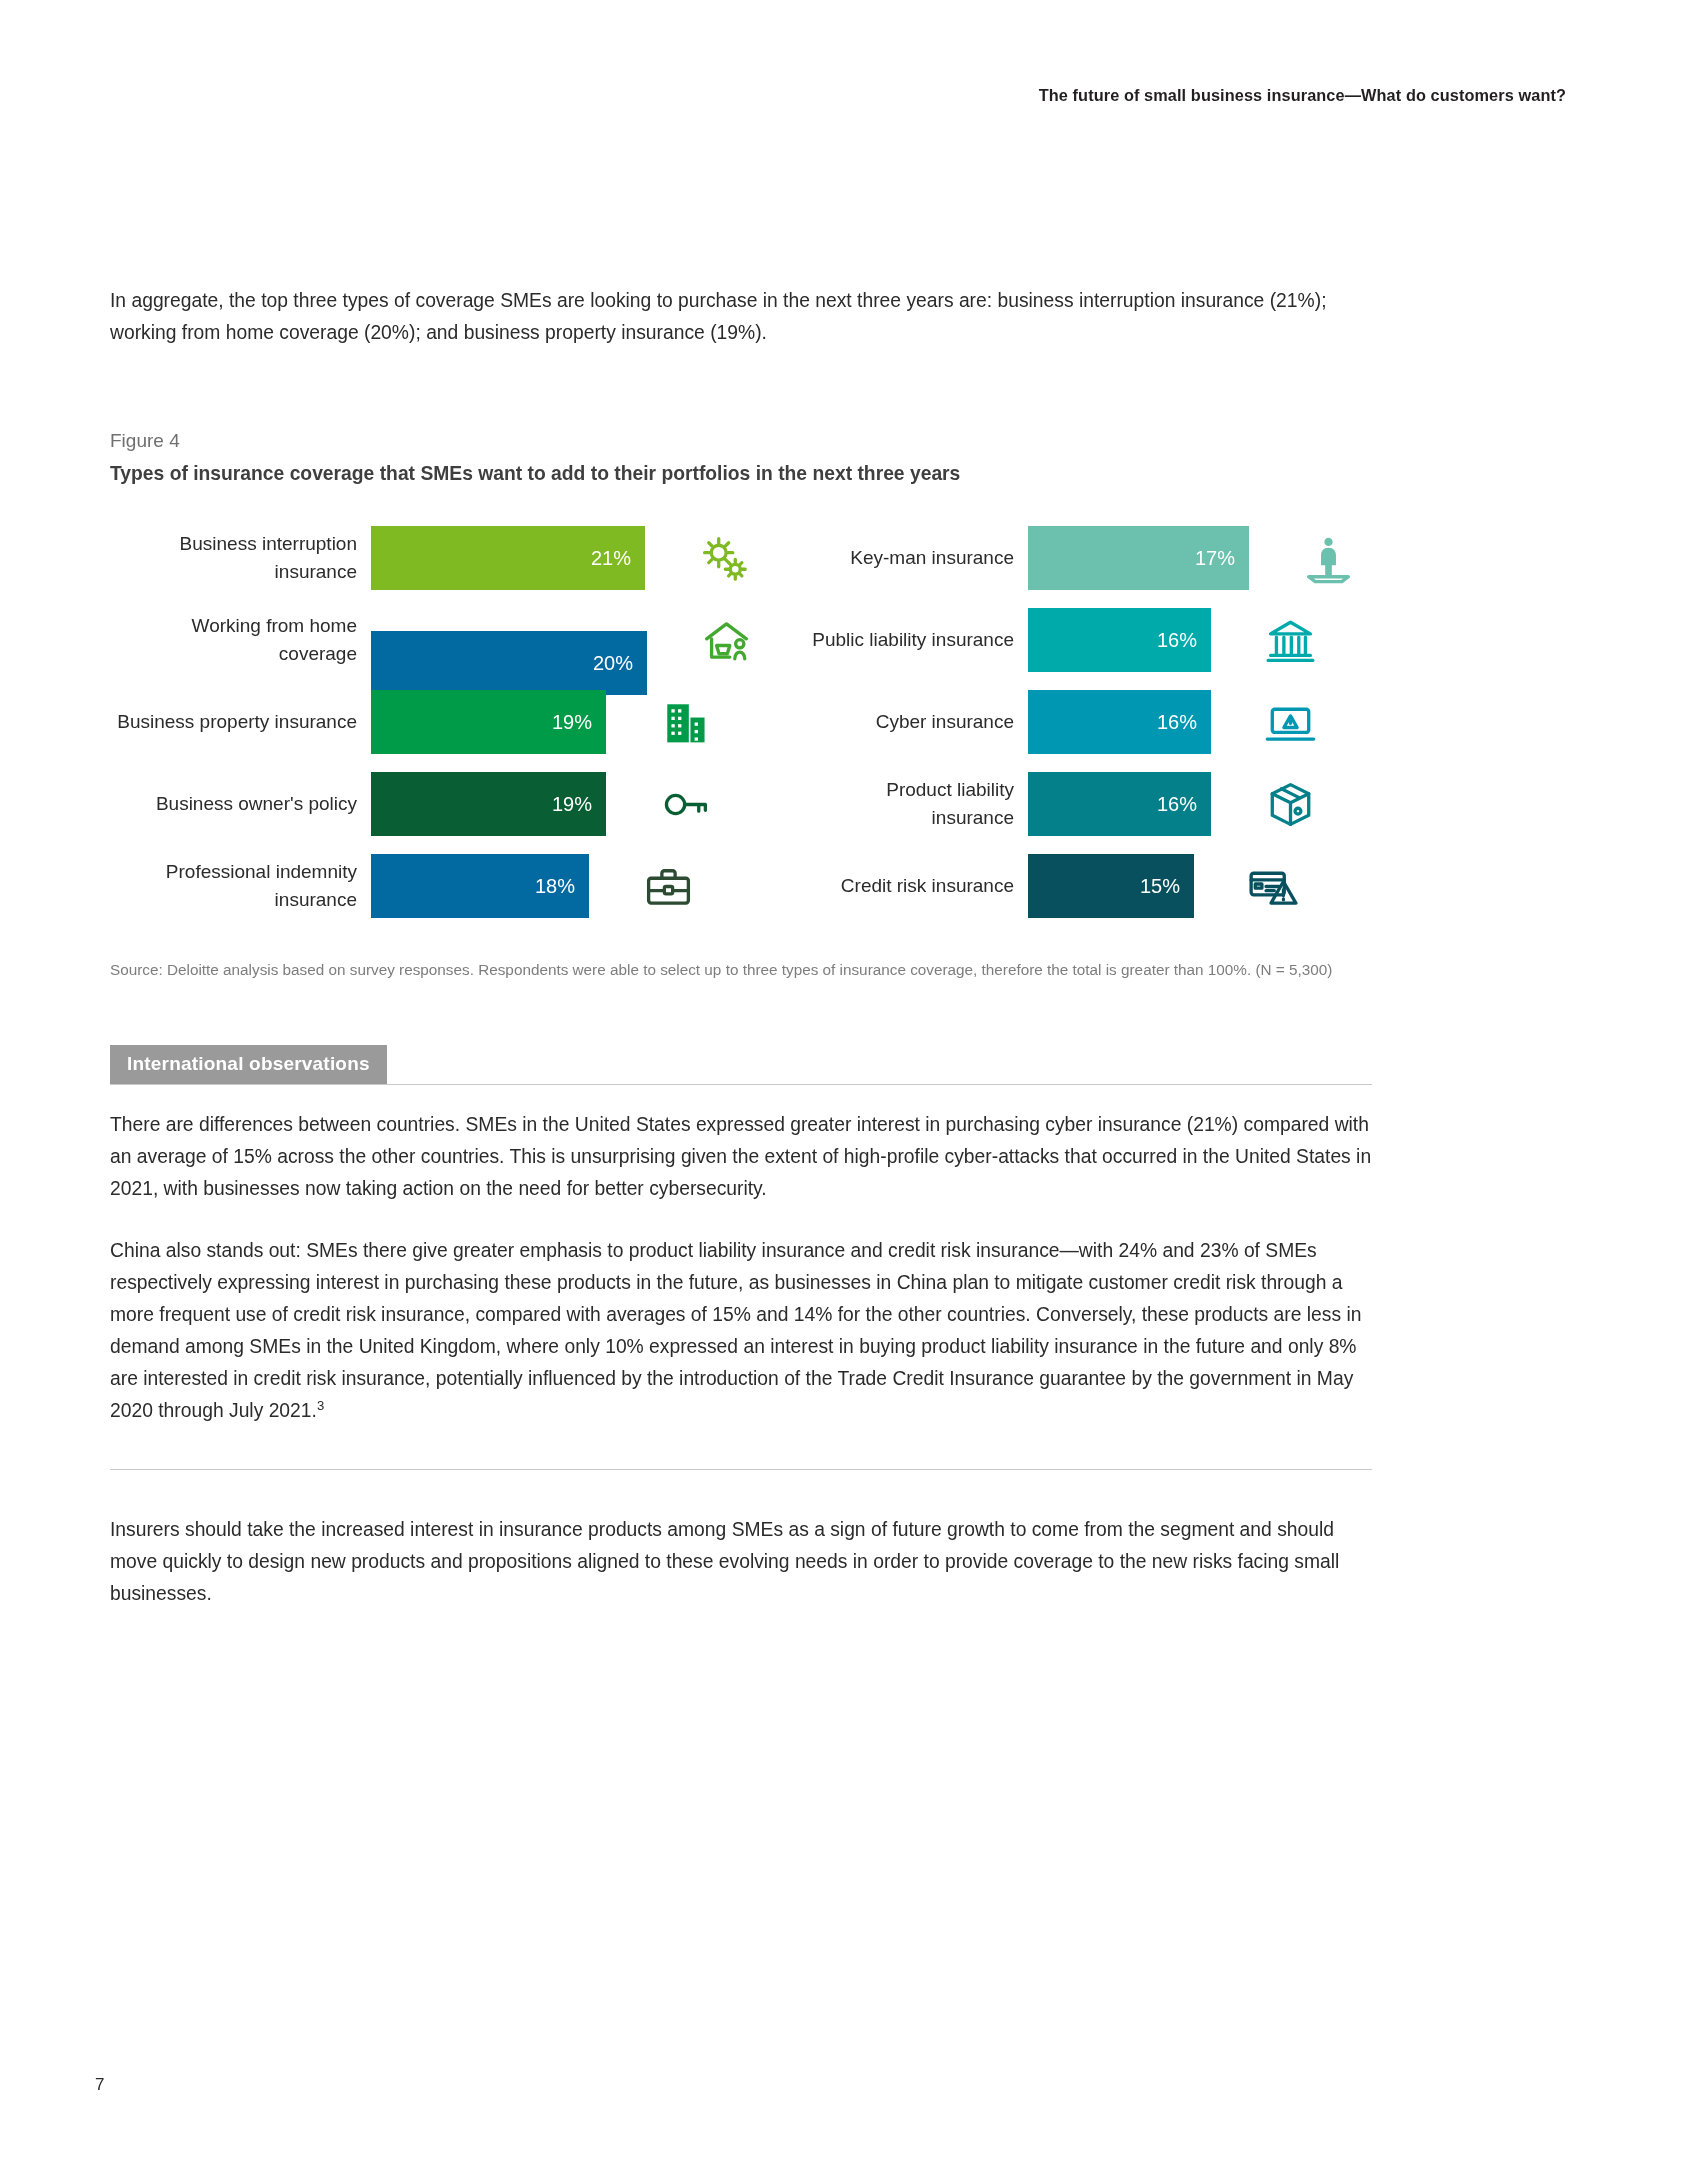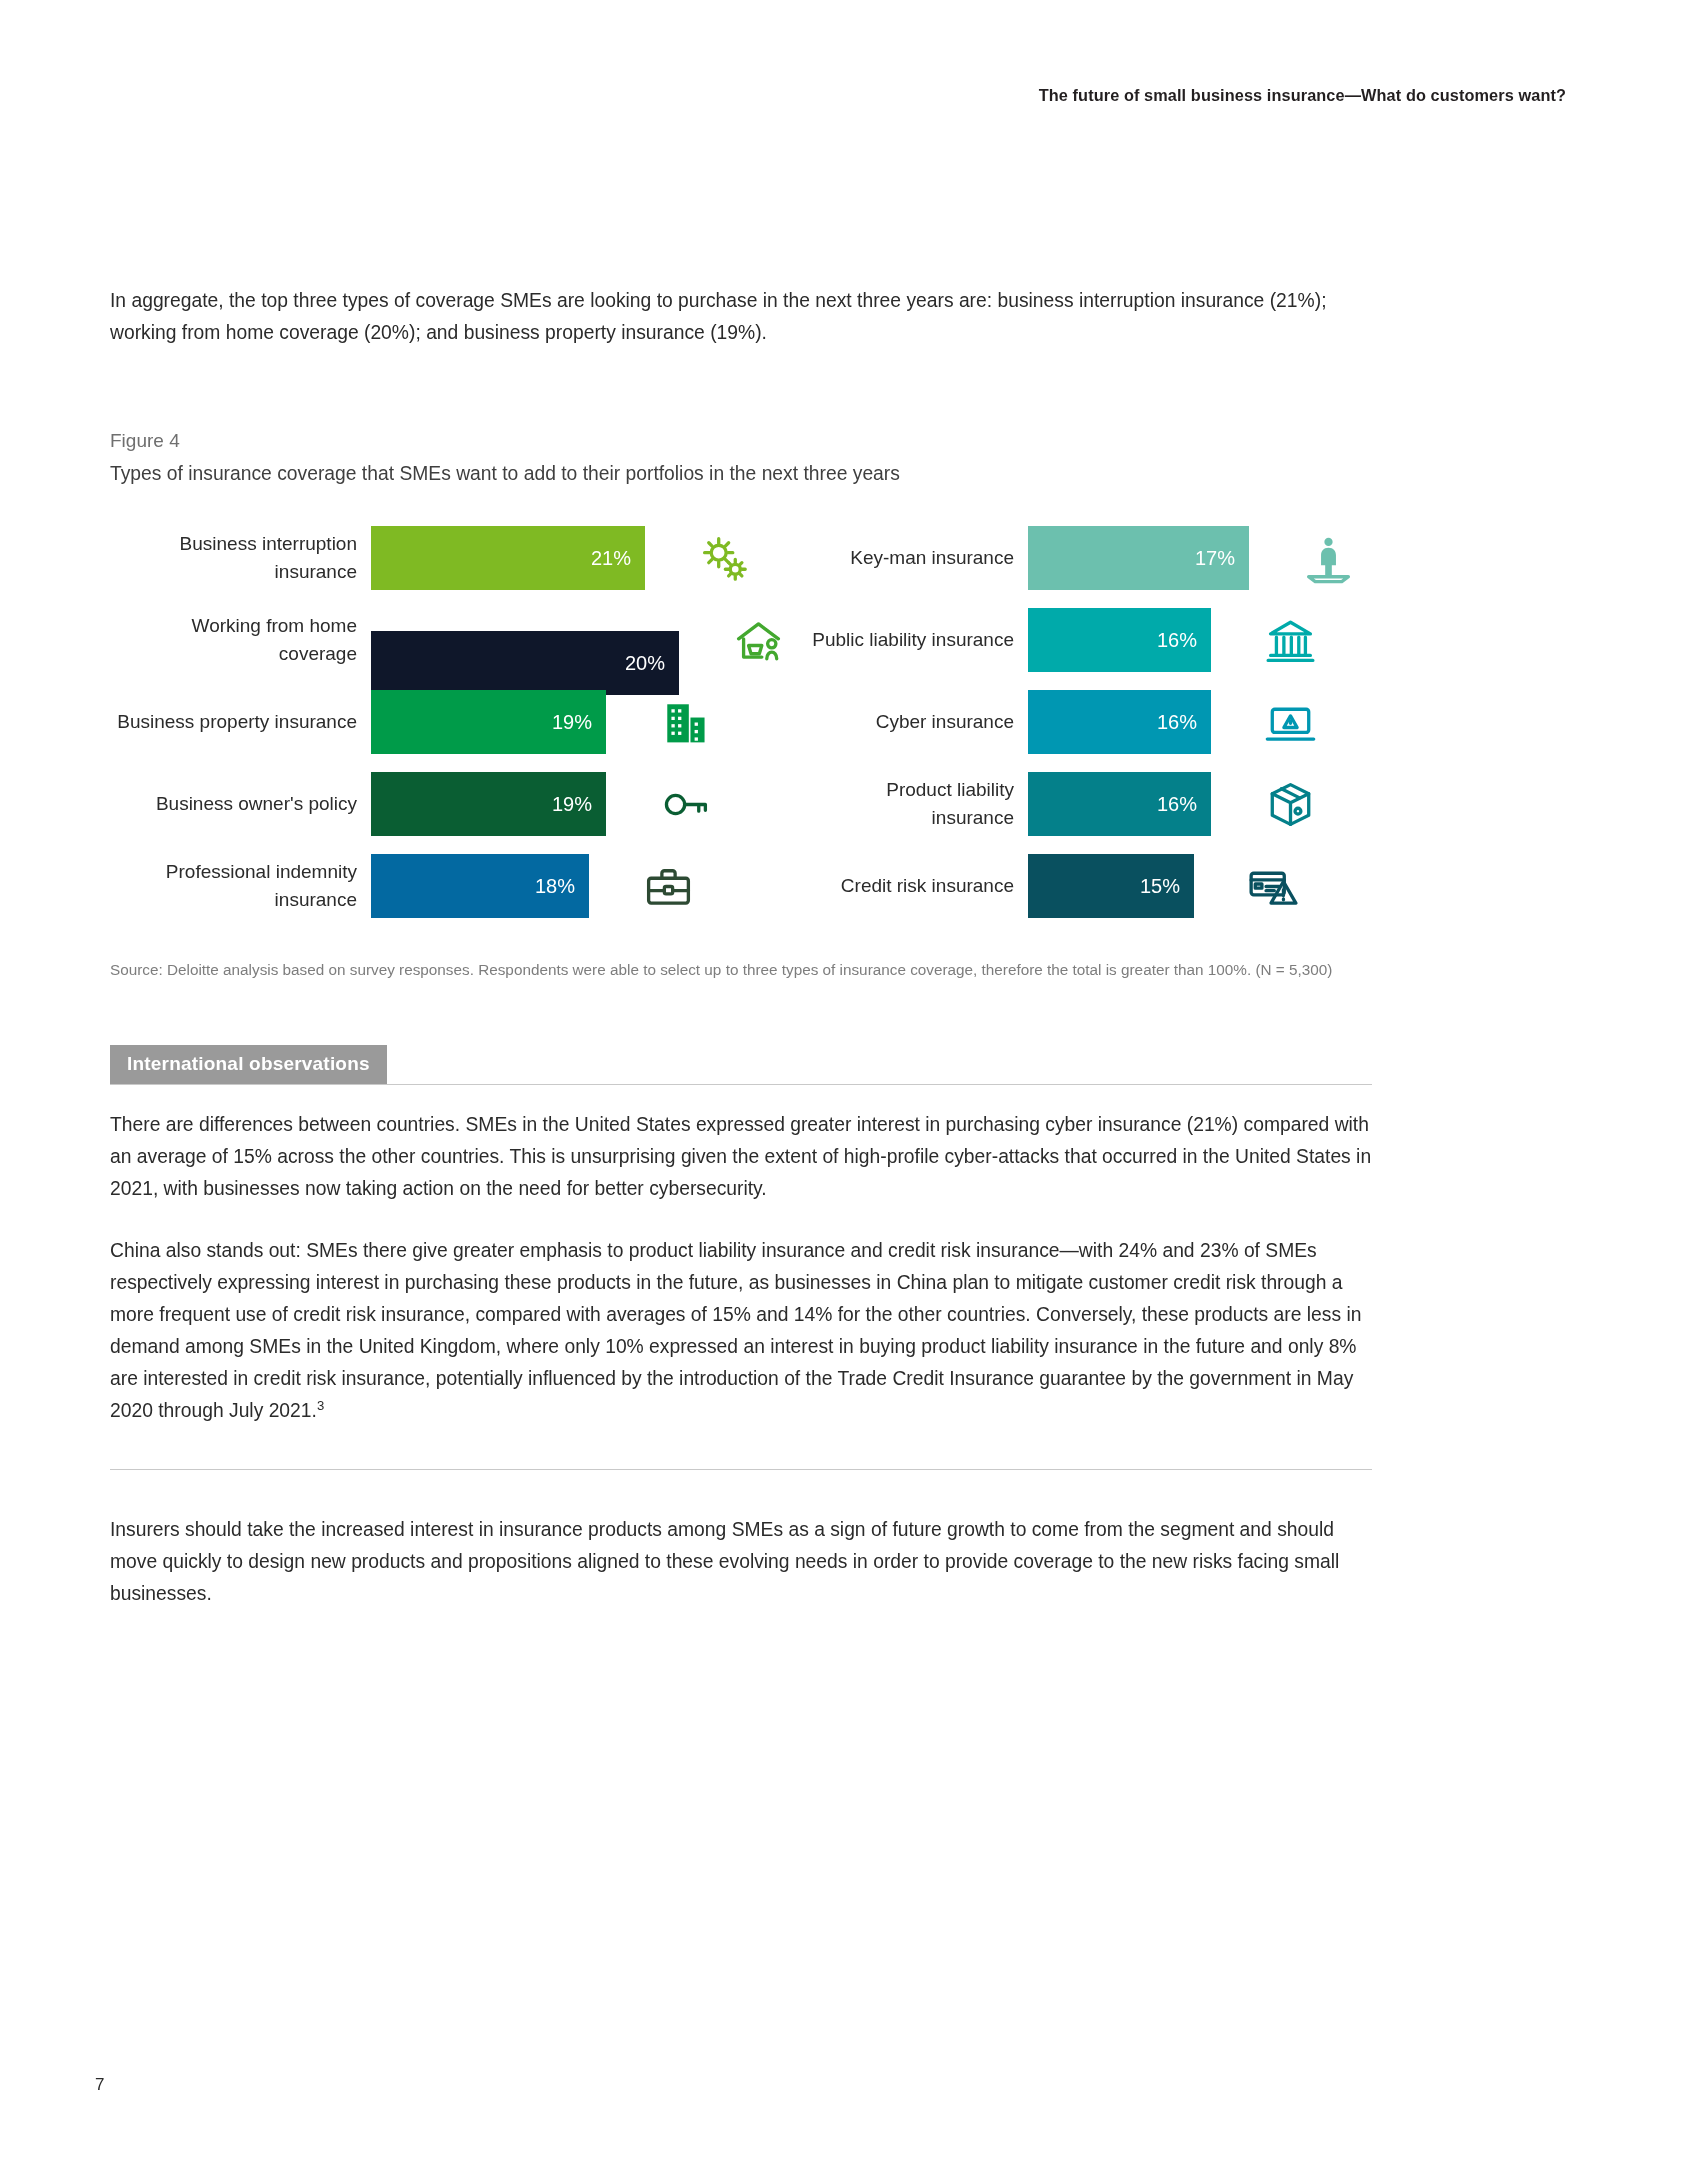--- a/index.html
+++ b/index.html
@@ -53,21 +53,21 @@
 
   .figure-number {
     font-size: 19px;
     color: #6f6f6f;
     font-weight: 400;
     margin-bottom: 11px;
   }
 
   .figure-title {
     font-size: 19.3px;
-    font-weight: normal;
+    font-weight: bold;
     color: #3f3f3f;
     margin-bottom: 32px;
   }
 
   
   .chart {
     display: flex;
     gap: 0px;
   }
   .chart-col {
@@ -212,21 +212,21 @@
                     <circle cx="45" cy="45" r="6"></circle>
                     <path d="M45 33v4M45 53v4M33 45h4M53 45h4M37 37l3 3M50 50l3 3M53 37l-3 3M40 50l-3 3"></path>
                   </g>
                 </svg>
               </div>
             </div>
           </div>
           <div class="bar-row">
             <div class="bar-label">Working from home coverage</div>
             <div class="bar-wrap">
-              <div class="bar" style="width: 308px; background: #0f172a; margin-top: 46px;">
+              <div class="bar" style="width: 276px; background: #0369a1; margin-top: 46px;">
                 <span>20%</span>
               </div>
               <div class="bar-icon">
                 <svg xmlns="http://www.w3.org/2000/svg" viewBox="0 0 64 64" width="53" height="53">
                   <g fill="none" stroke="#43a82f" stroke-width="4" stroke-linecap="round" stroke-linejoin="round">
                     <path d="M8 30L32 12l24 18"></path>
                     <path d="M14 30v22h22"></path>
                     <path d="M20 38h16l-3 10H23z"></path>
                     <circle cx="48" cy="36" r="5"></circle>
                     <path d="M42 54c0-5 3-8 6-8s6 3 6 8"></path>

